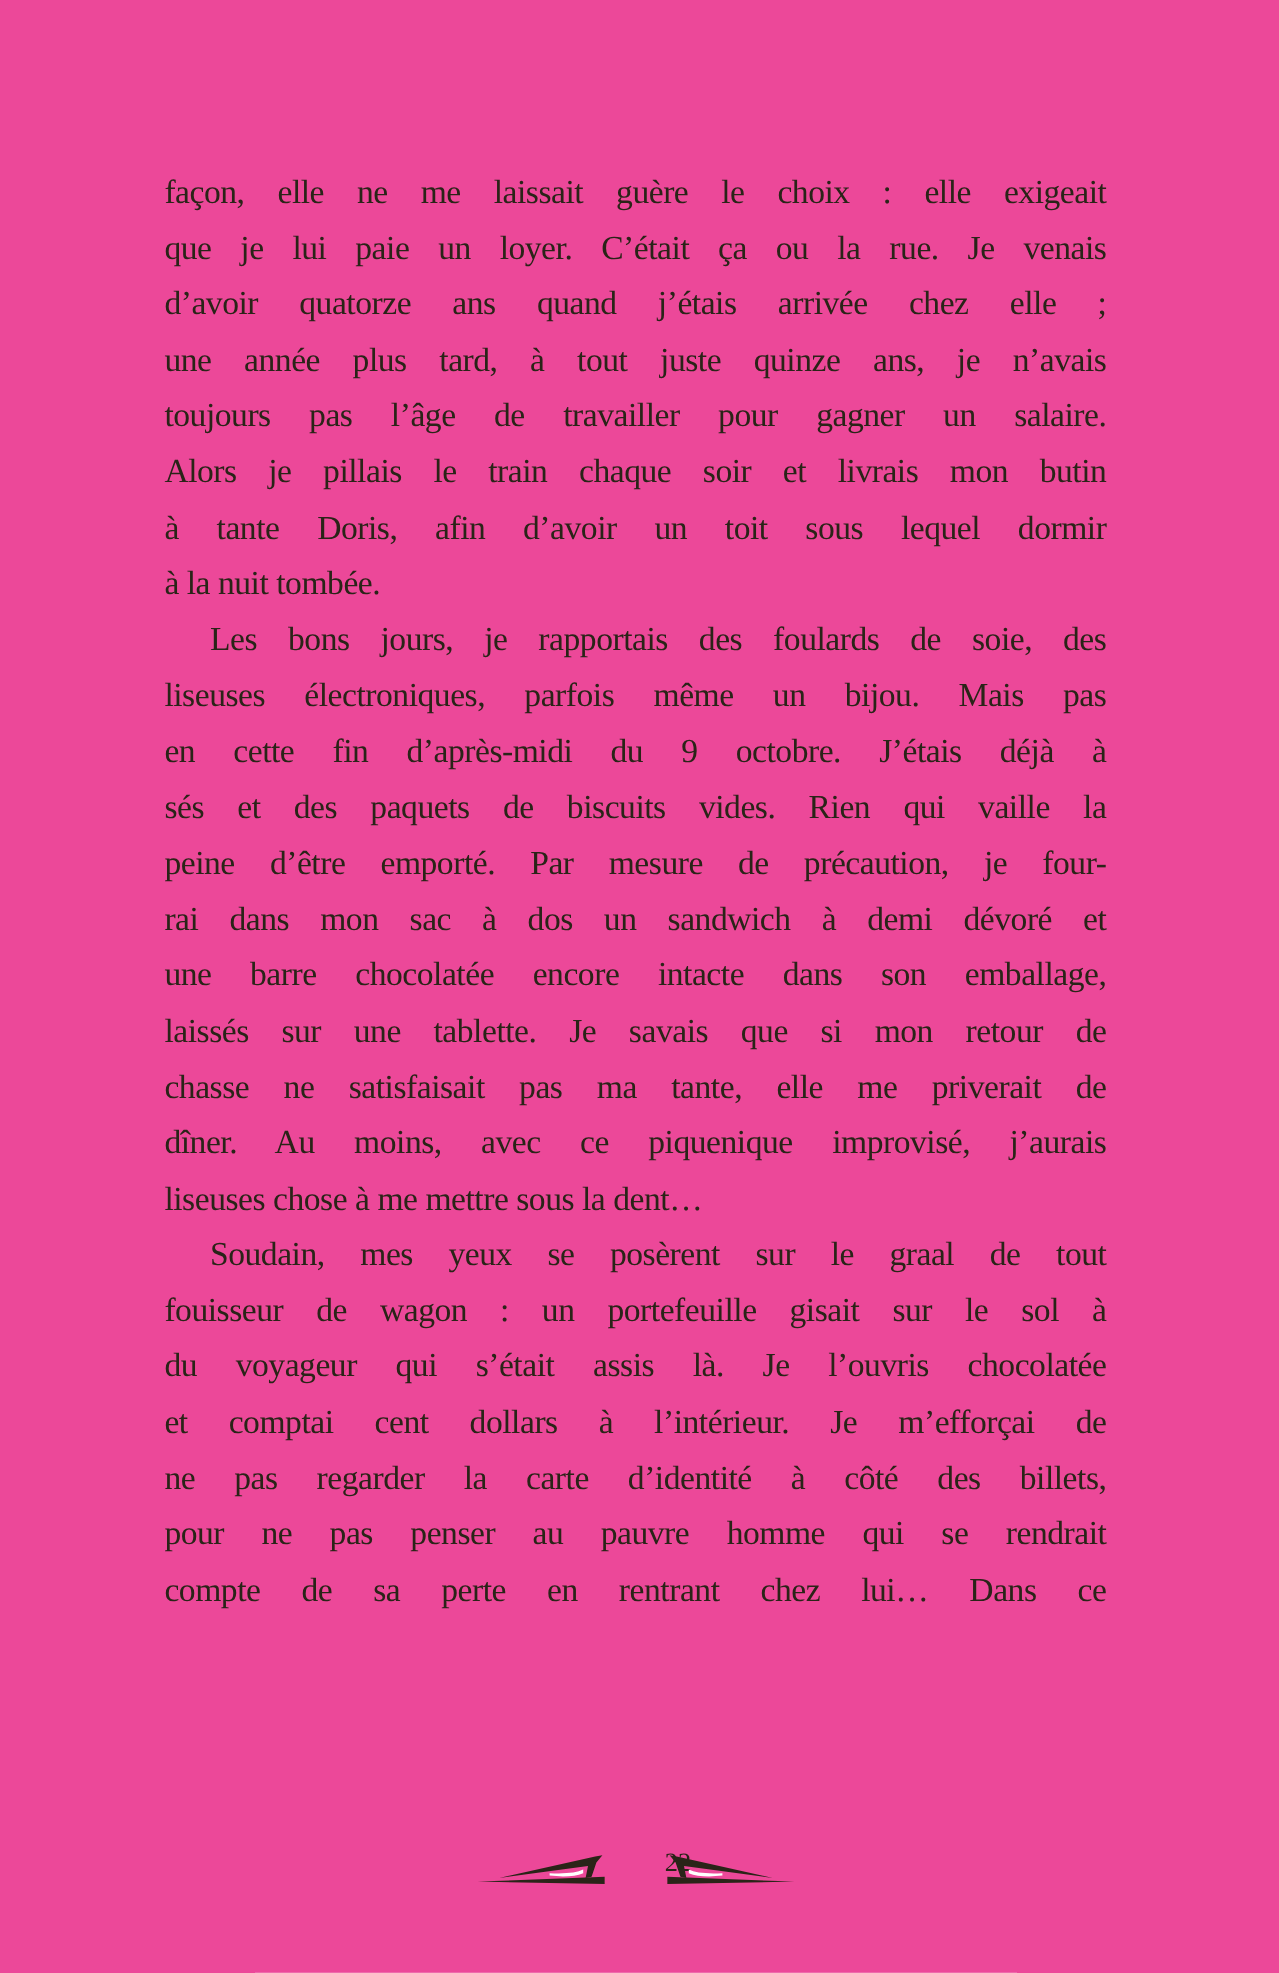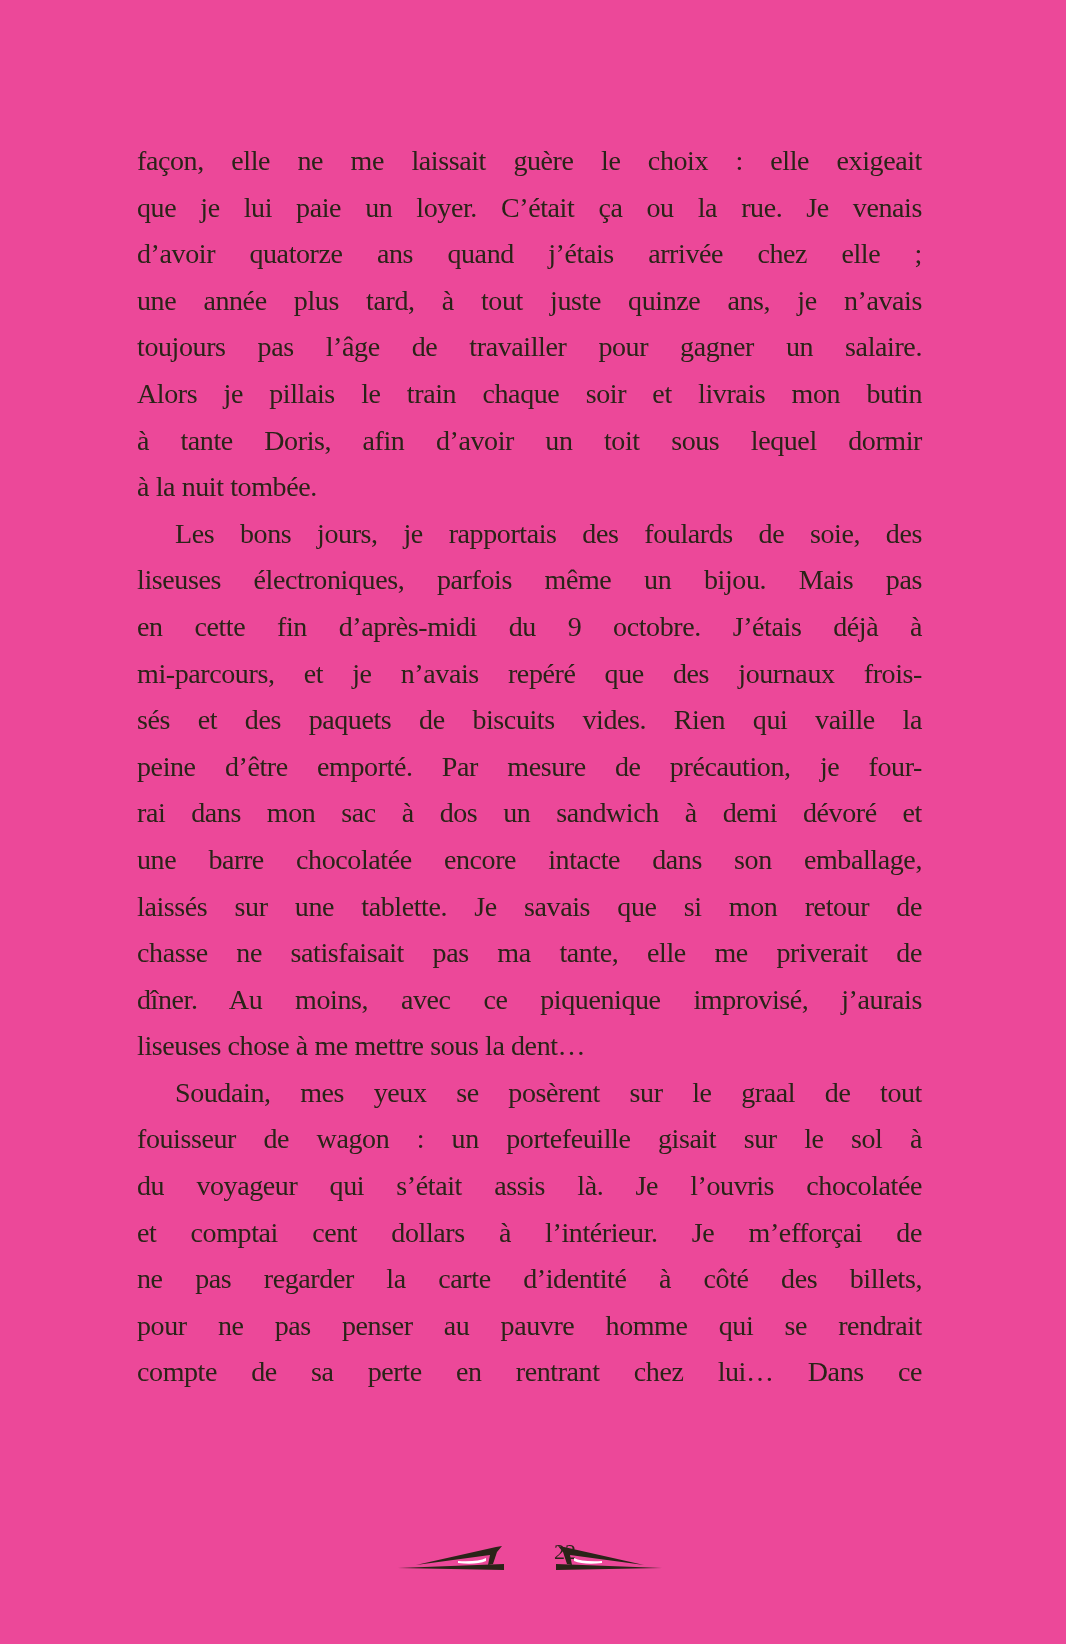--- a/index.html
+++ b/index.html
@@ -46,21 +46,20 @@
         <span class="line">une année plus tard, à tout juste quinze ans, je n’avais</span>
         <span class="line">toujours pas l’âge de travailler pour gagner un salaire.</span>
         <span class="line">Alors je pillais le train chaque soir et livrais mon butin</span>
         <span class="line">à tante Doris, afin d’avoir un toit sous lequel dormir</span>
         <span class="line last">à la nuit tombée.</span>
       </div>
       <div>
         <span class="line indent">Les bons jours, je rapportais des foulards de soie, des</span>
         <span class="line">liseuses électroniques, parfois même un bijou. Mais pas</span>
         <span class="line">en cette fin d’après-midi du 9 octobre. J’étais déjà à</span>
-        <span class="line">mi-parcours, et je n’avais repéré que des journaux frois-</span>
         <span class="line">sés et des paquets de biscuits vides. Rien qui vaille la</span>
         <span class="line">peine d’être emporté. Par mesure de précaution, je four-</span>
         <span class="line">rai dans mon sac à dos un sandwich à demi dévoré et</span>
         <span class="line">une barre chocolatée encore intacte dans son emballage,</span>
         <span class="line">laissés sur une tablette. Je savais que si mon retour de</span>
         <span class="line">chasse ne satisfaisait pas ma tante, elle me priverait de</span>
         <span class="line">dîner. Au moins, avec ce piquenique improvisé, j’aurais</span>
         <span class="line last">liseuses chose à me mettre sous la dent…</span>
       </div>
       <div>

